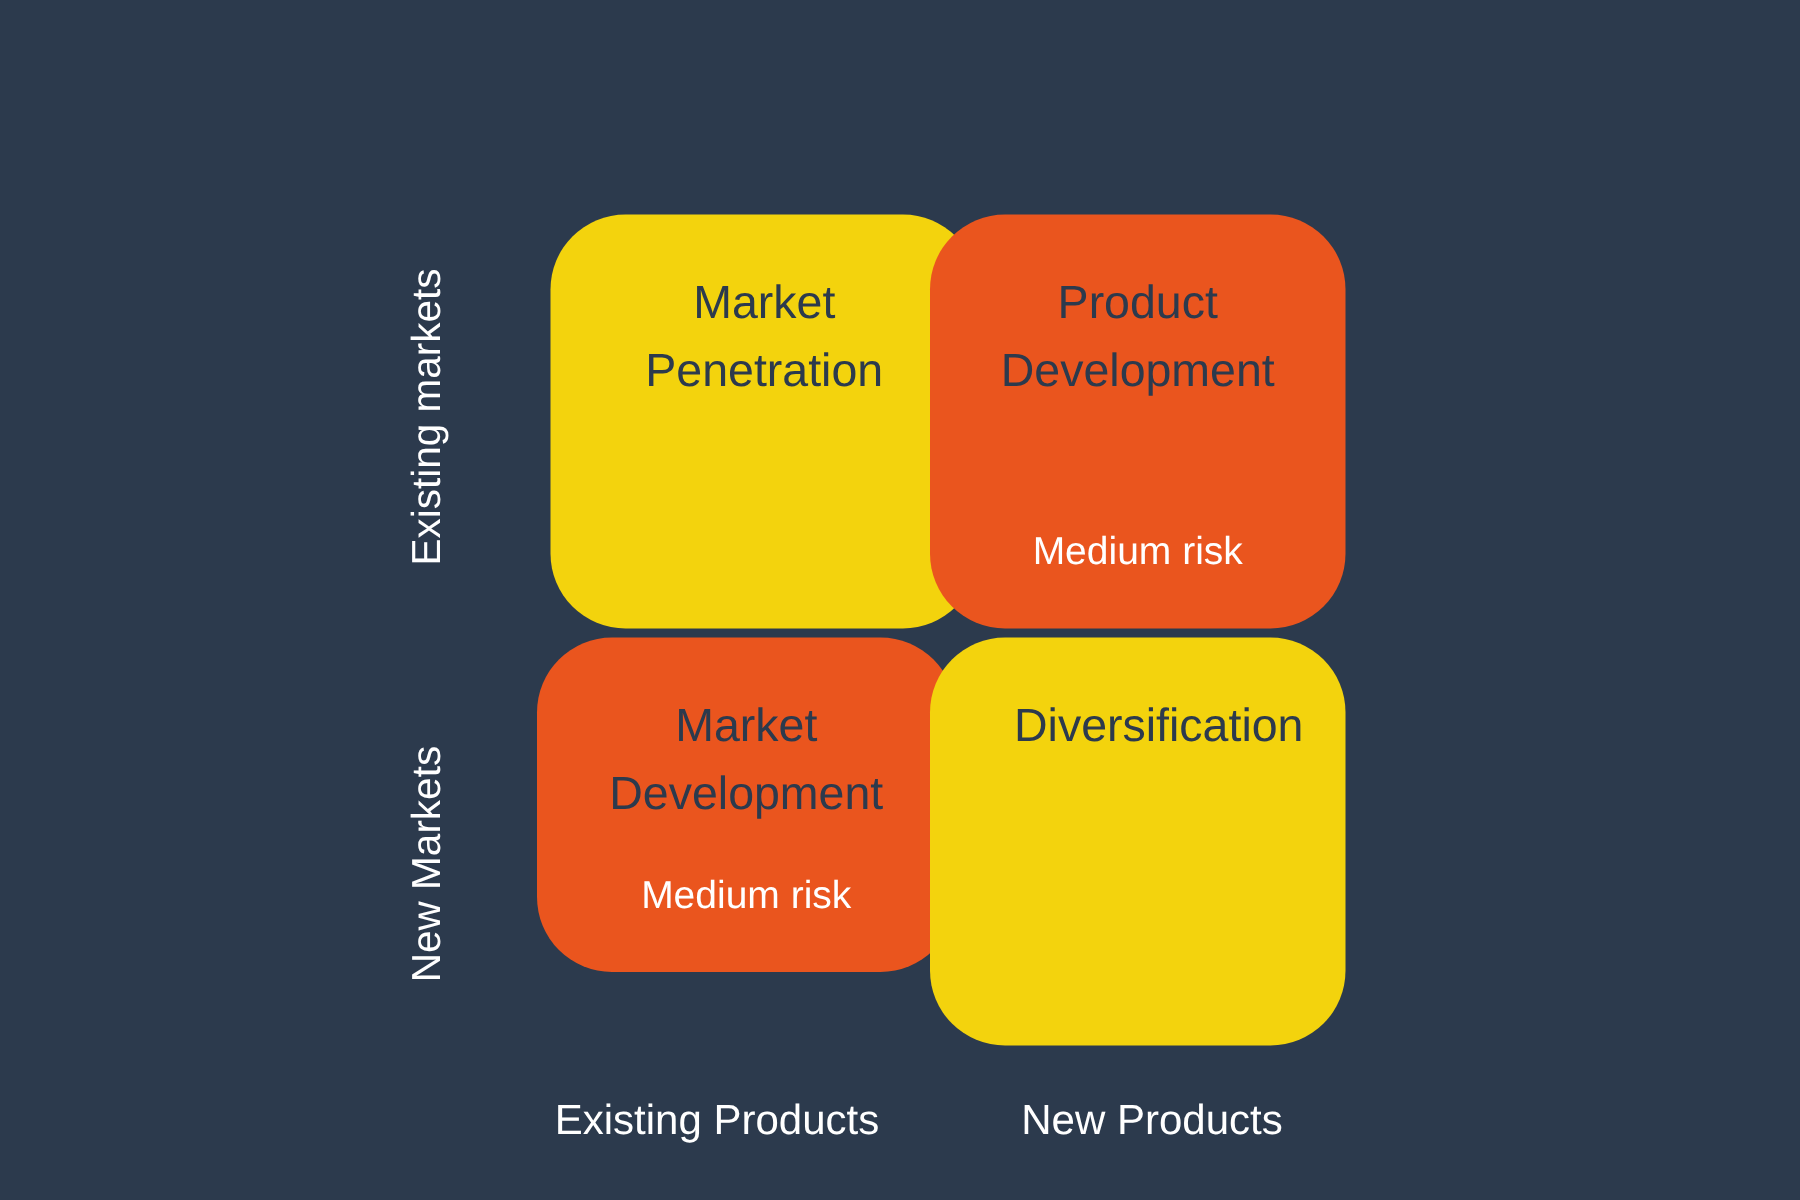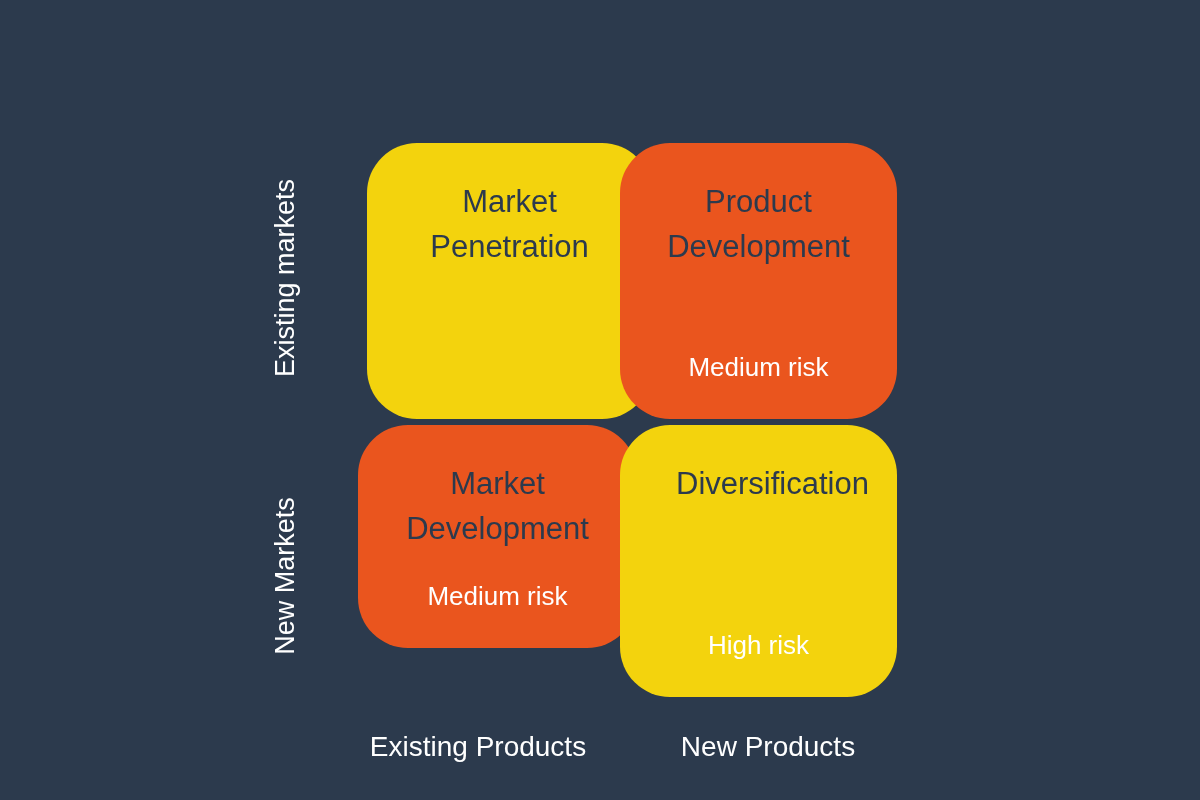--- a/index.html
+++ b/index.html
@@ -98,20 +98,19 @@
     <div class="q-risk">Medium risk</div>
   </div>
 
   <div class="quadrant orange q2">
     <div class="q-title">Market Development</div>
     <div class="q-risk">Medium risk</div>
   </div>
 
   <div class="quadrant yellow q3">
     <div class="q-title">Diversification</div>
-    <div class="q-risk">High risk</div>
   </div>
 
   <div class="xlabel xlabel-left">Existing Products</div>
 
   <div class="xlabel xlabel-right">New Products</div>
 
 </div>
 
 </body></html>

